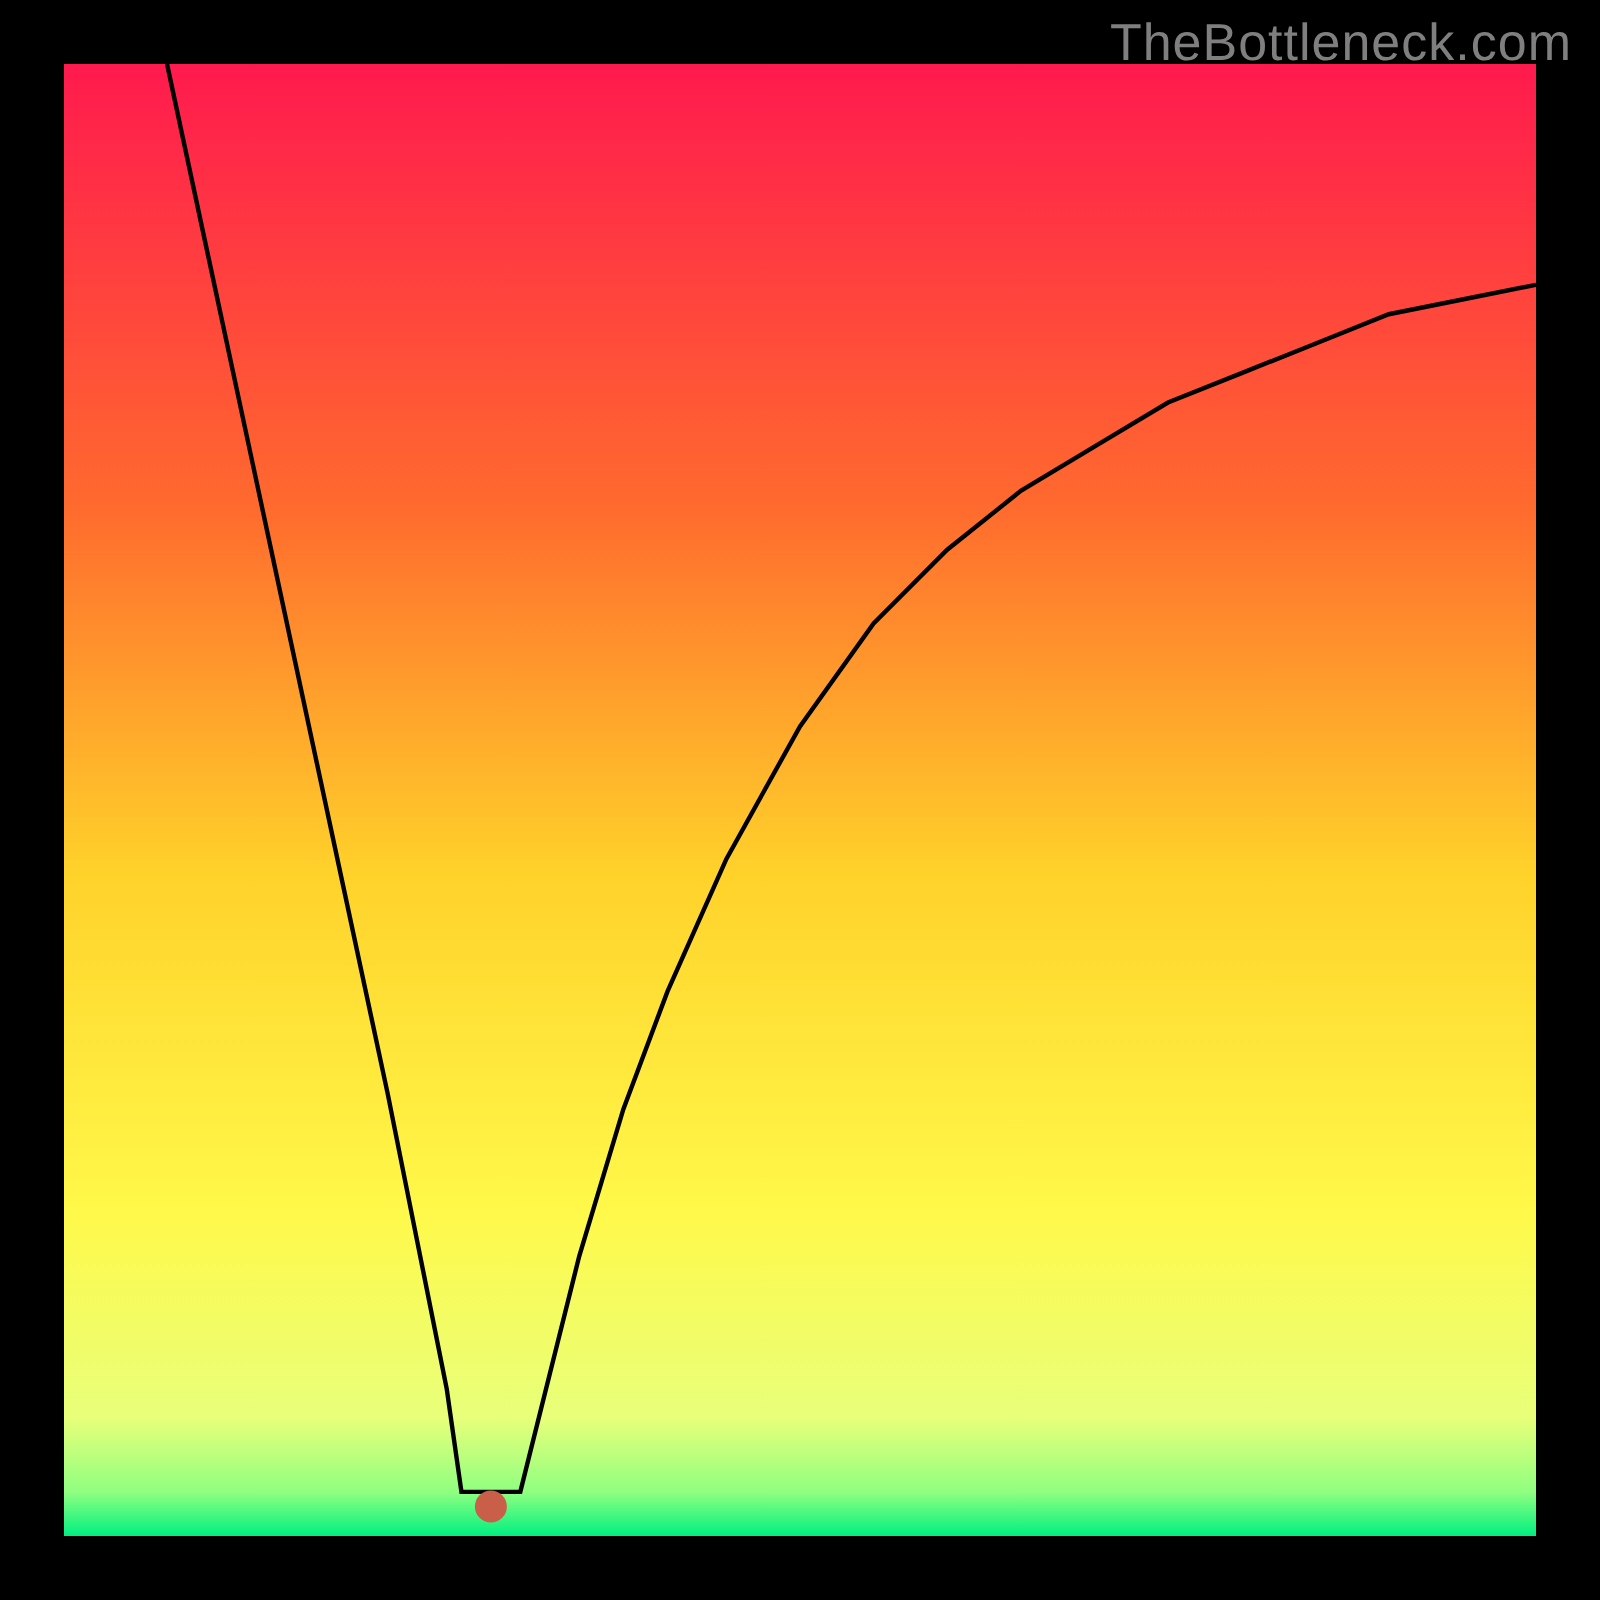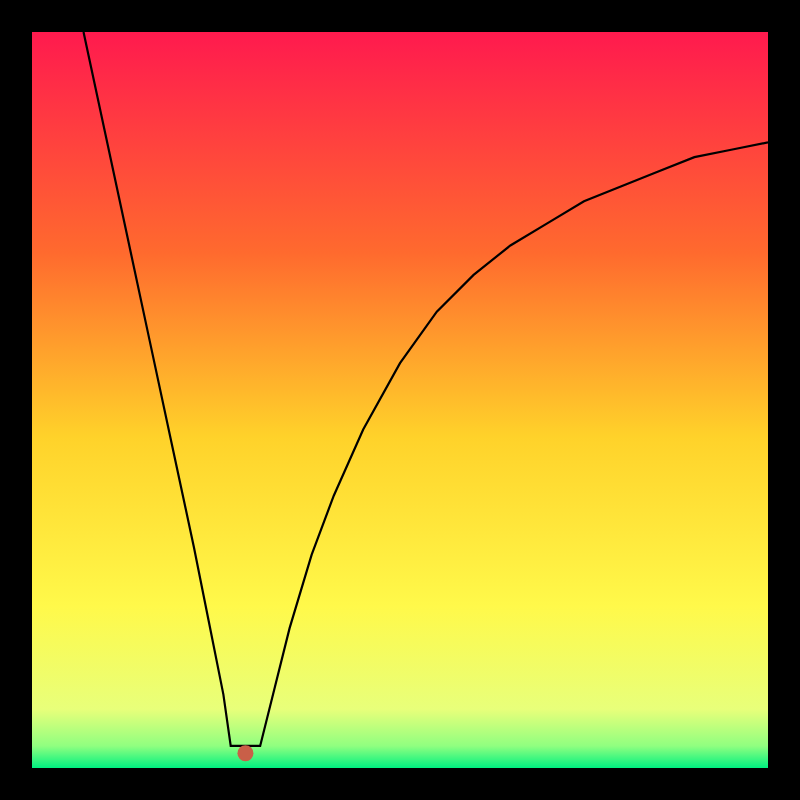--- a/index.html
+++ b/index.html
@@ -47,20 +47,21 @@
   }
   .marker {
     fill: #c95f48;
     stroke: none;
   }
 </style>
 </head>
 <body>
 
 <div class="frame">
+  <div class="watermark">TheBottleneck.com</div>
   <div class="plot-area">
     <svg viewBox="0 0 736 736" preserveAspectRatio="none">
       <defs>
         <linearGradient id="bg-grad" x1="0" y1="0" x2="0" y2="1">
             <stop offset="0%" stop-color="#ff1a4e"></stop>
             <stop offset="30%" stop-color="#ff6a2e"></stop>
             <stop offset="55%" stop-color="#ffd22a"></stop>
             <stop offset="78%" stop-color="#fff94a"></stop>
             <stop offset="92%" stop-color="#e8ff7a"></stop>
             <stop offset="97%" stop-color="#90ff80"></stop>

